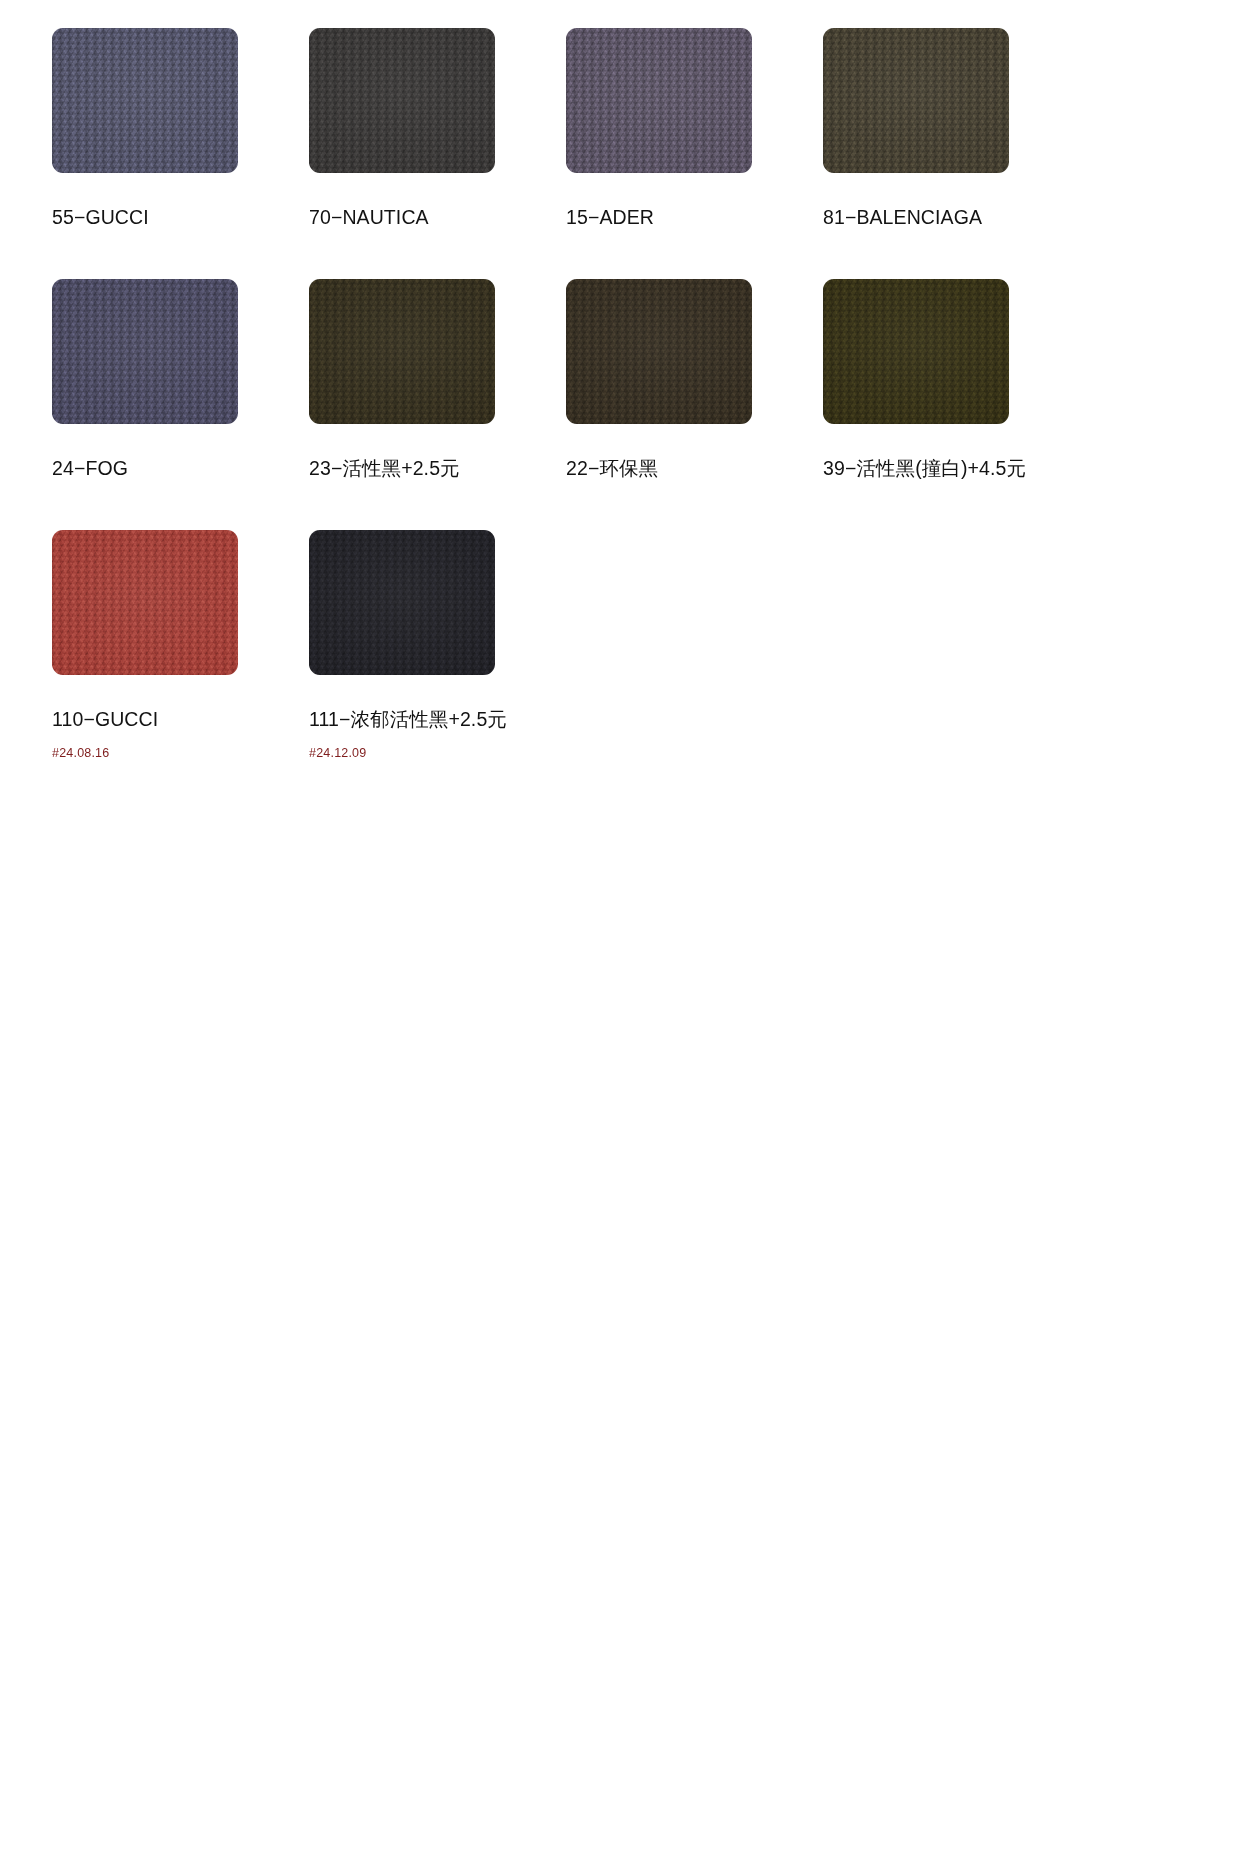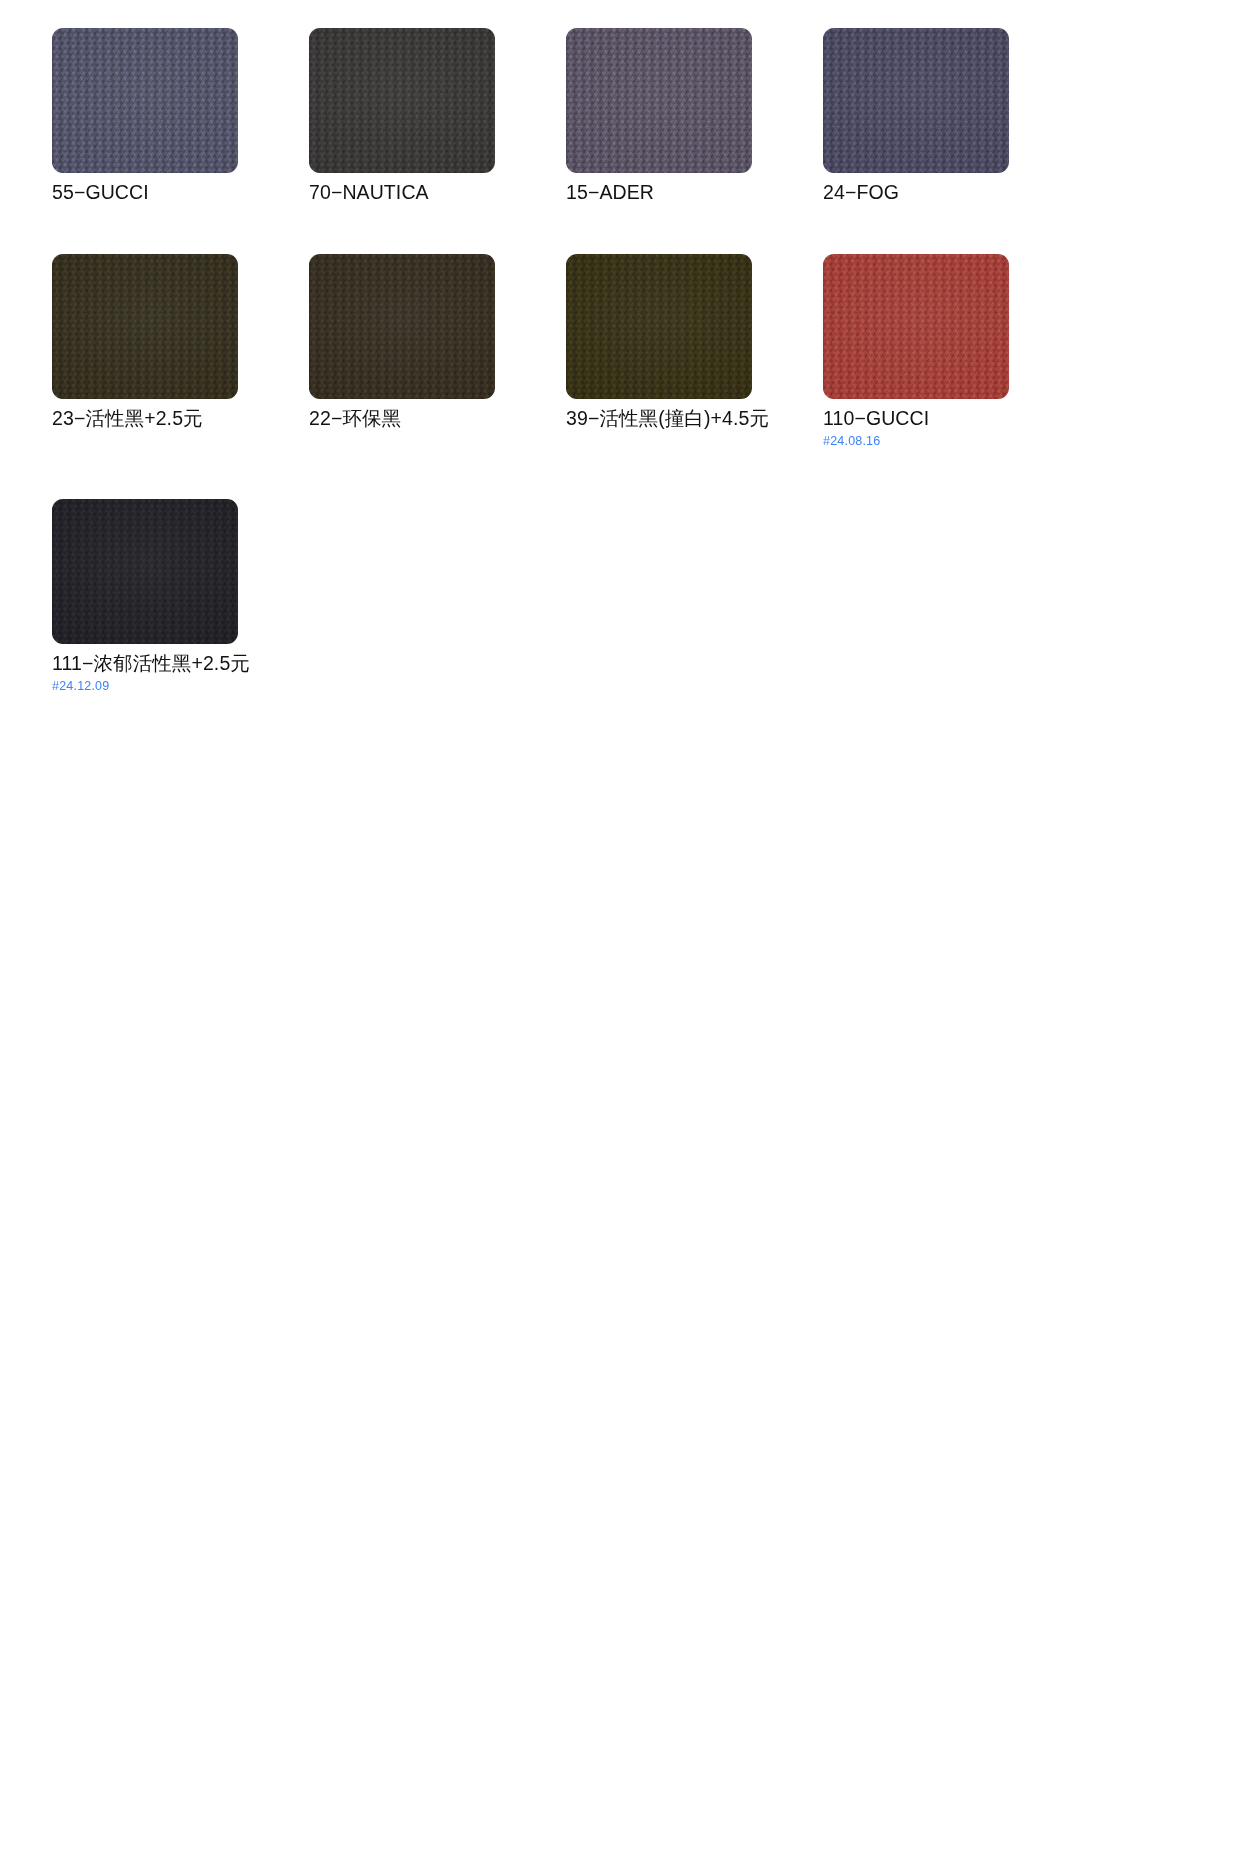--- a/index.html
+++ b/index.html
@@ -104,32 +104,32 @@
     position: absolute;
     inset: 0;
     background:
       radial-gradient(ellipse 130% 120% at 50% 45%,
         rgba(255,255,255,0.045) 0%,
         rgba(255,255,255,0.0) 55%,
         rgba(0,0,0,0.075) 100%);
   }
 
   .swatch-label {
-    margin-top: 8px;
+    margin-top: 33px;
     font-size: 19.5px;
     line-height: 1.18;
     color: #131313;
     letter-spacing: 0.1px;
     white-space: nowrap;
   }
   .swatch-sublabel {
-    margin-top: 5px;
+    margin-top: 16px;
     font-size: 12.5px;
     line-height: 1.1;
-    color: #3b82f6;
+    color: #7f1d1d;
     letter-spacing: 0.2px;
     white-space: nowrap;
   }
   .swatch-sublabel:empty { display: none; }
 </style>
 </head>
 <body>
 
 <div id="swatch-grid">
     <div class="swatch-cell">
@@ -156,20 +156,30 @@
       <div class="swatch-chip" style="background-color: rgb(98, 90, 109);">
         <div class="knit-tex knit-shade"></div>
         <div class="knit-tex knit-rows"></div>
         <div class="knit-tex knit-chev-a"></div>
         <div class="knit-tex knit-chev-b"></div>
         <div class="knit-vign"></div>
       </div>
       <div class="swatch-label">15−ADER</div>
     </div>
     <div class="swatch-cell">
+      <div class="swatch-chip" style="background-color: rgb(75, 69, 53);">
+        <div class="knit-tex knit-shade"></div>
+        <div class="knit-tex knit-rows"></div>
+        <div class="knit-tex knit-chev-a"></div>
+        <div class="knit-tex knit-chev-b"></div>
+        <div class="knit-vign"></div>
+      </div>
+      <div class="swatch-label">81−BALENCIAGA</div>
+    </div>
+    <div class="swatch-cell">
       <div class="swatch-chip" style="background-color: rgb(81, 80, 106);">
         <div class="knit-tex knit-shade"></div>
         <div class="knit-tex knit-rows"></div>
         <div class="knit-tex knit-chev-a"></div>
         <div class="knit-tex knit-chev-b"></div>
         <div class="knit-vign"></div>
       </div>
       <div class="swatch-label">24−FOG</div>
     </div>
     <div class="swatch-cell">

